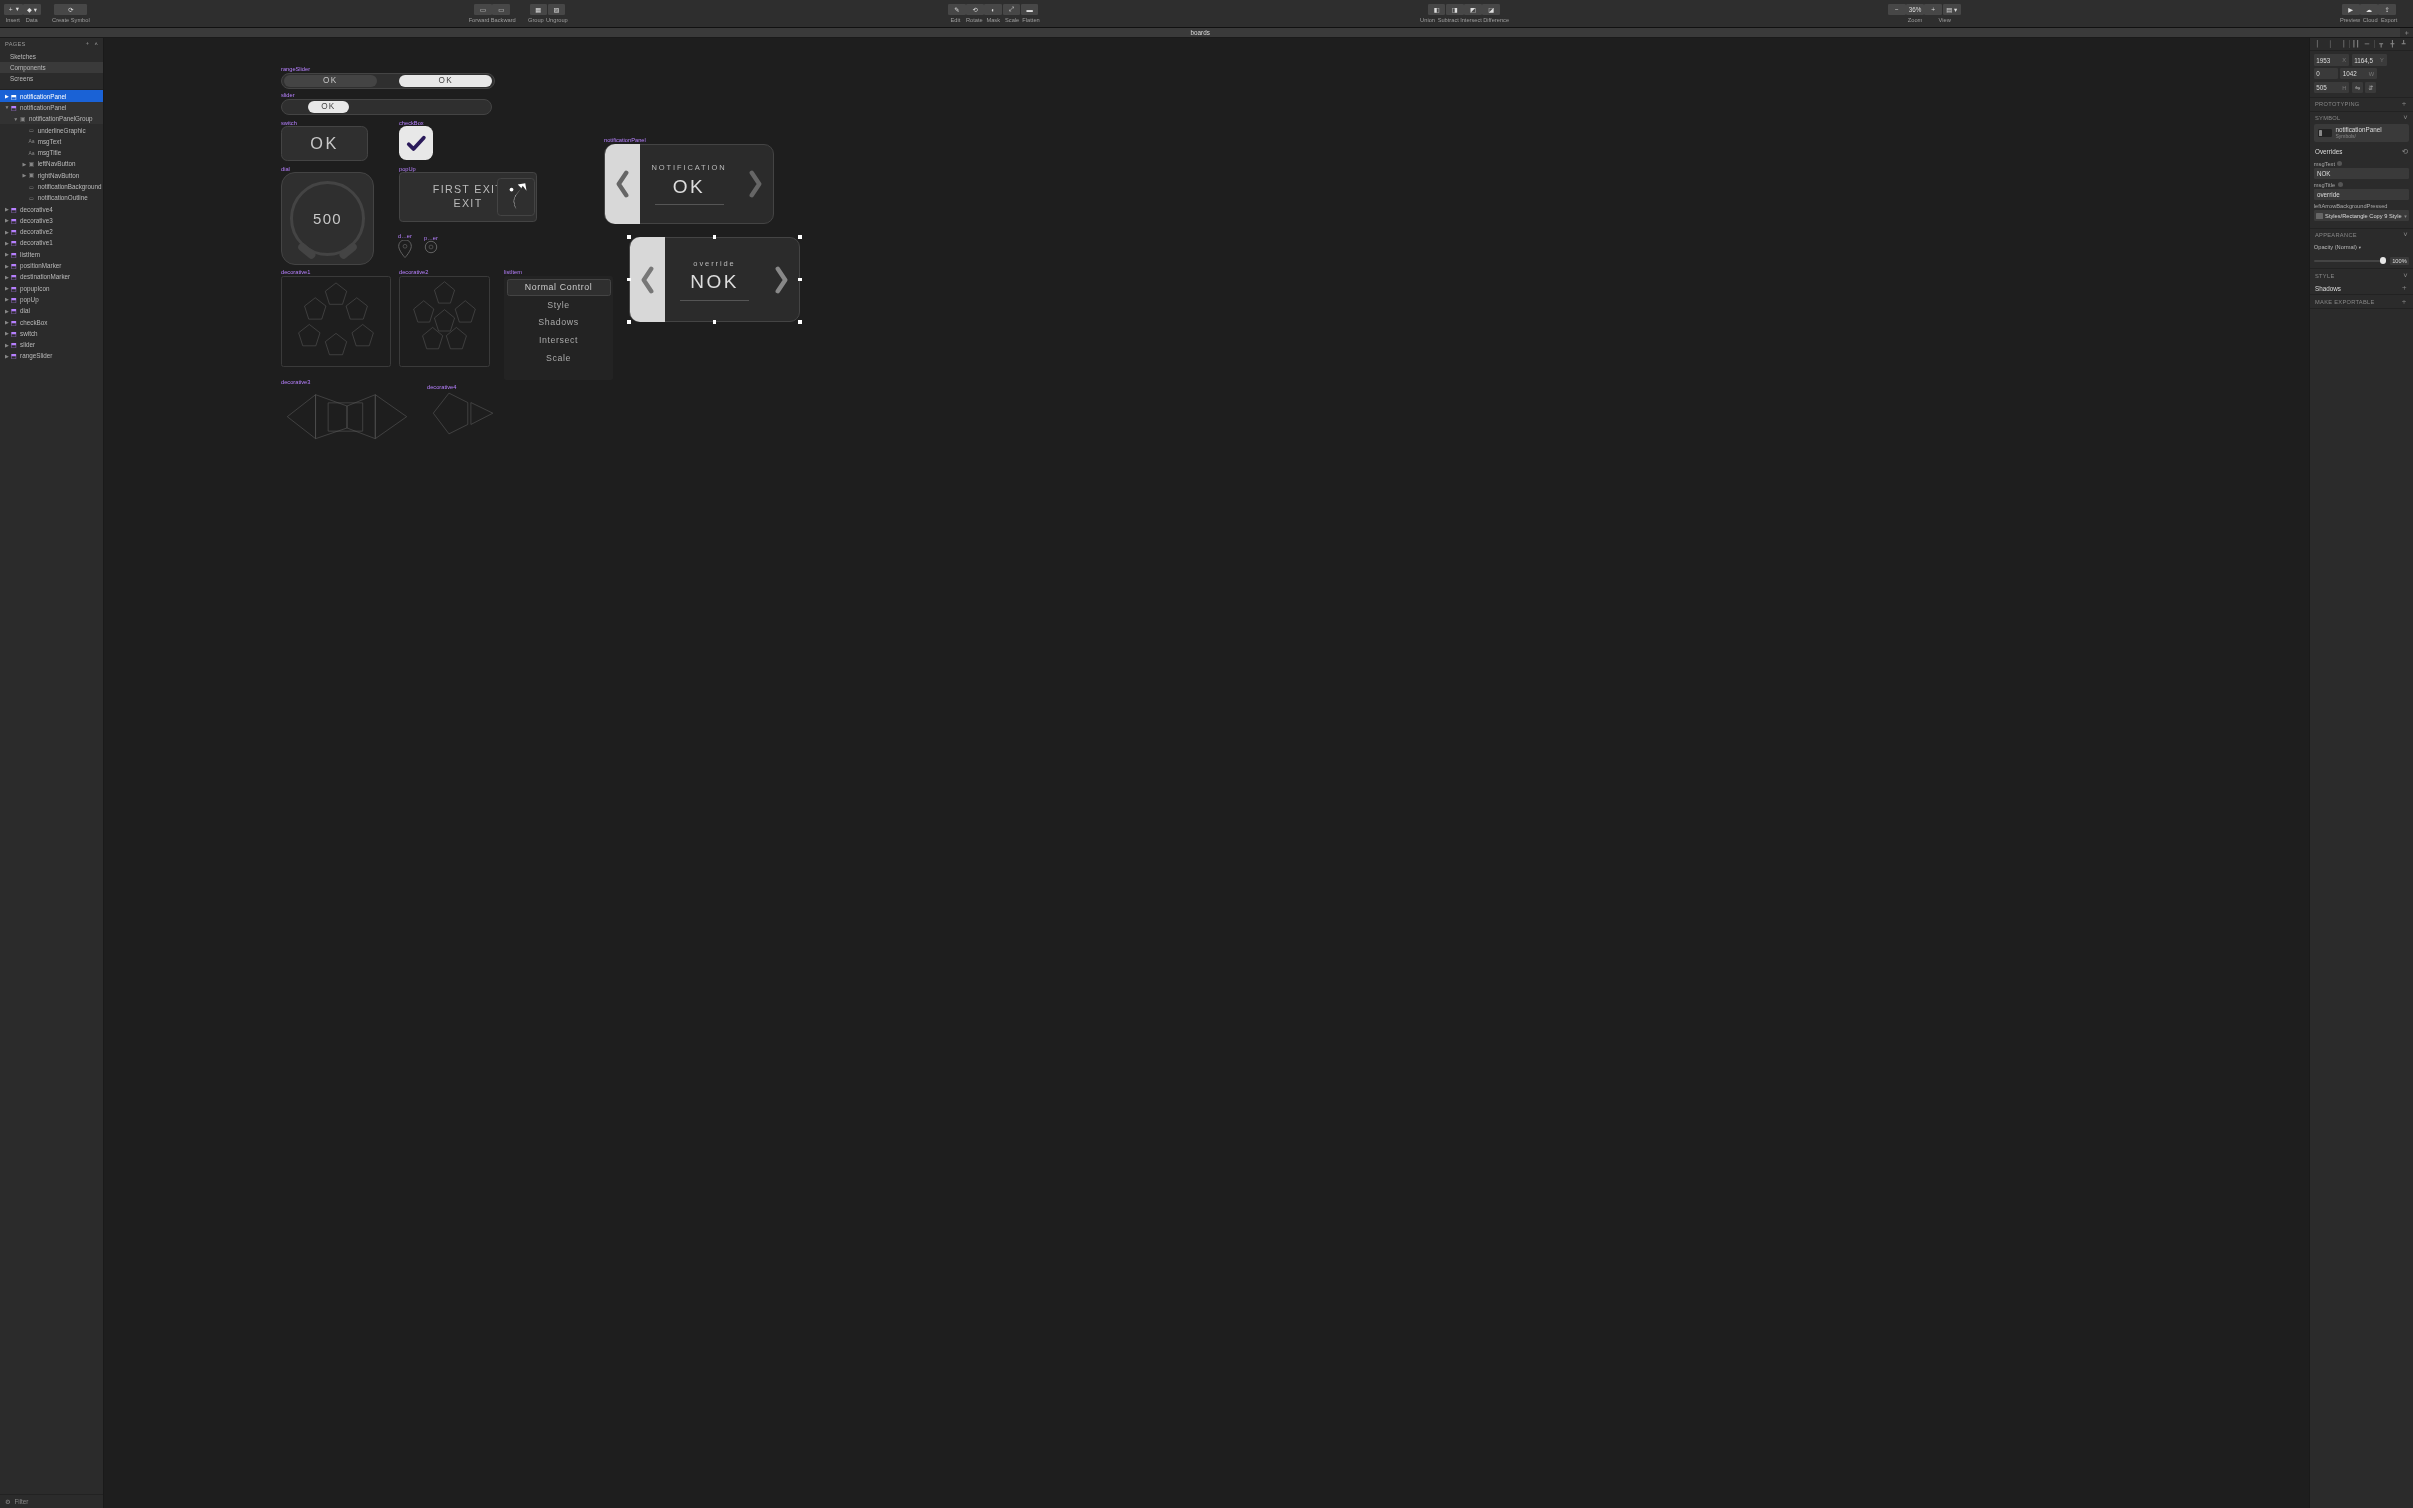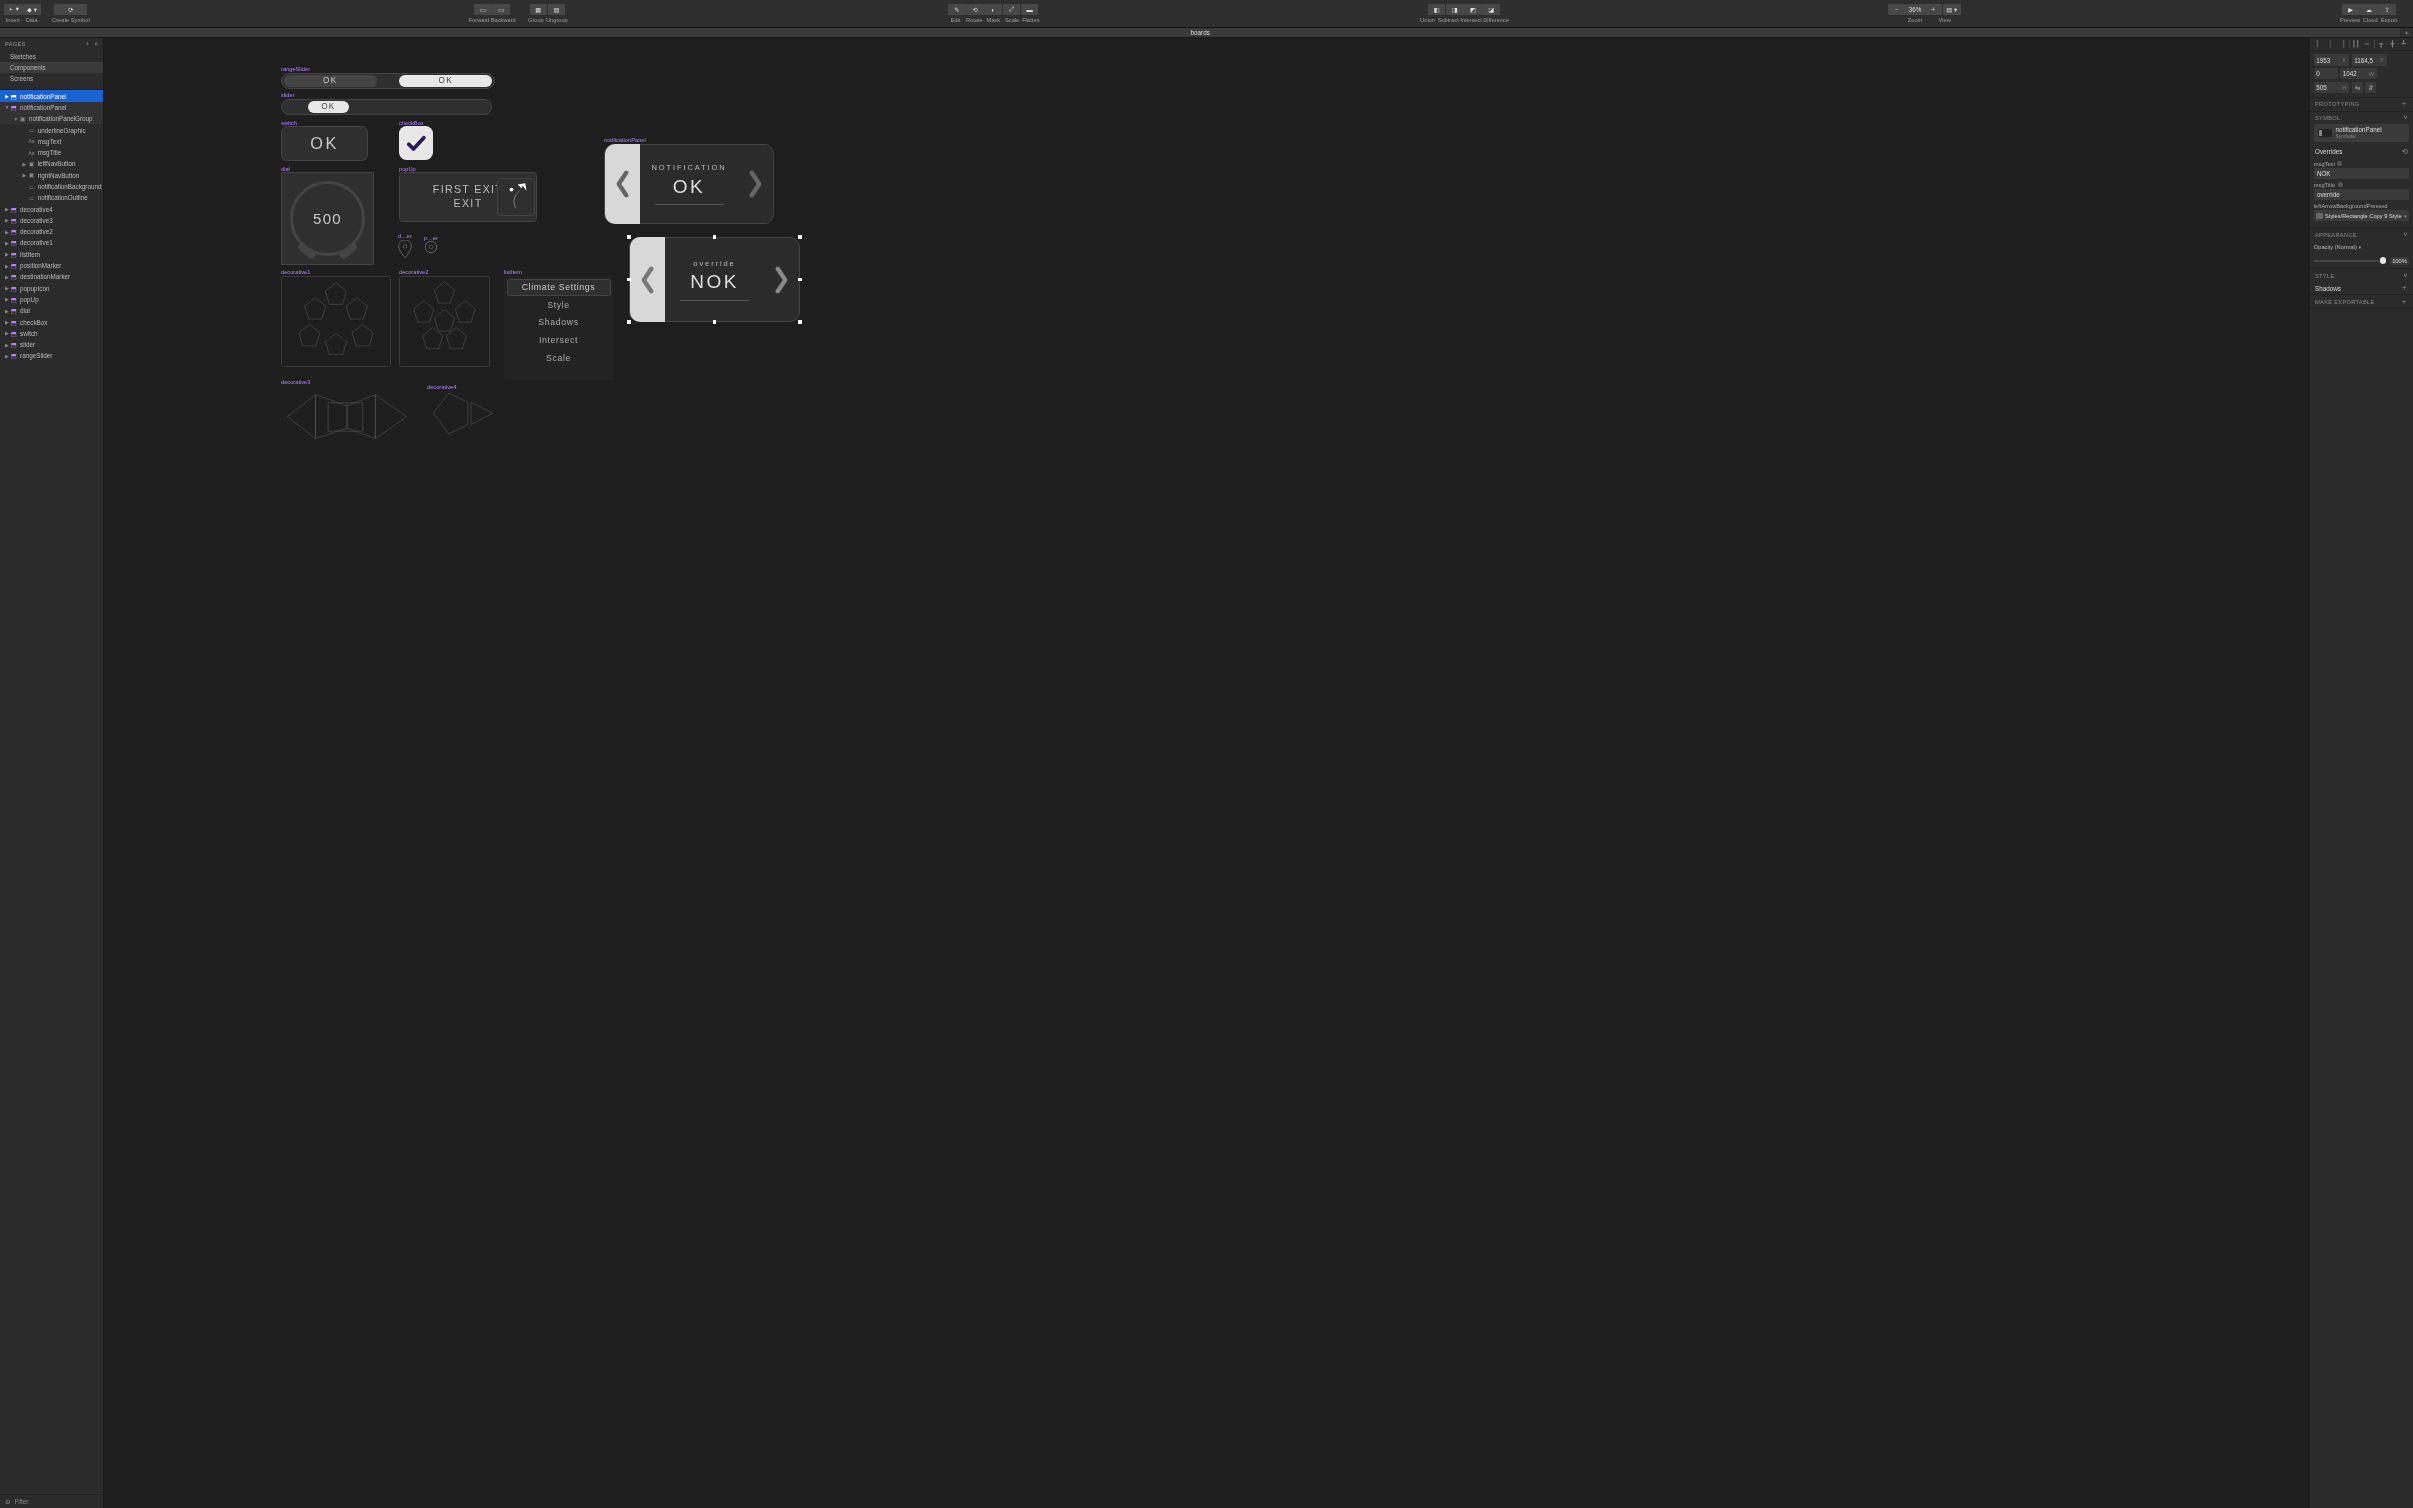--- a/index.html
+++ b/index.html
@@ -56,21 +56,21 @@
 .rangeSlider .bubble2 { width:94px; height:12px; border-radius:7.5px; background:#e8e8e8; display:flex; align-items:center; justify-content:center; color:#444; font-size:8.2px; letter-spacing:1.3px; margin-left:22.6px; }
 
 .slider-art { left:177px; top:61px; width:211px; height:15.7px; background:#2f2f2f; border-radius:8.8px; border:0.6px solid #444; display:flex; align-items:center; padding:0 1.9px; }
 .slider-art .knob { width:41px; height:12px; border-radius:7.5px; background:#e8e8e8; color:#444; display:flex; align-items:center; justify-content:center; font-size:8.2px; letter-spacing:1.3px; margin-left:24px; }
 
 .switch-art { left:177px; top:88px; width:87px; height:35px; background:#2f2f2f; border-radius:6.3px; border:0.6px solid #444; display:flex; align-items:center; justify-content:center; color:#c8c8c8; font-size:16.3px; letter-spacing:2.5px; }
 
 .checkBox-art { left:295px; top:88px; width:34px; height:34px; background:#e8e8e8; border-radius:7.5px; display:flex; align-items:center; justify-content:center; }
 .checkBox-art svg { width:22.6px; height:22.6px; }
 
-.dial-art { left:177px; top:134px; width:93px; height:93px; background:#2f2f2f; border-radius:1px; border:0.6px solid #444; display:flex; align-items:center; justify-content:center; }
+.dial-art { left:177px; top:134px; width:93px; height:93px; background:#2f2f2f; border-radius:14px; border:0.6px solid #444; display:flex; align-items:center; justify-content:center; }
 .dial-ring { width:75px; height:75px; border-radius:50%; border:3.8px solid #444; display:flex; align-items:center; justify-content:center; position:relative; }
 .dial-ring::before,.dial-ring::after { content:''; position:absolute; width:20px; height:7.5px; background:#444; border-radius:6.3px; bottom:-1.3px; }
 .dial-ring::before { left:3.8px; transform:rotate(40deg); }
 .dial-ring::after { right:3.8px; transform:rotate(-40deg); }
 .dial-val { font-size:15px; color:#c8c8c8; letter-spacing:1.3px; }
 
 .popUp-art { left:295px; top:134px; width:138px; height:50px; background:#2f2f2f; border-radius:3.8px; border:0.6px solid #444; display:flex; align-items:center; justify-content:center; }
 .popUp-txt { color:#bbb; font-size:10.7px; letter-spacing:1.3px; text-align:center; line-height:1.3; }
 
 .popupIcon-art { left:393px; top:140px; width:38px; height:38px; background:#2f2f2f; border-radius:3.8px; border:0.6px solid #444; display:flex; align-items:center; justify-content:center; }
@@ -517,21 +517,21 @@
   <div class="art dec-art dec4-art penta">
     <svg viewBox="0 0 110 75">
         <g fill="none" stroke="#555" stroke-width="1">
       <polygon points="35,5 65,20 65,55 35,70 10,37"></polygon>
       <polygon points="70,20 105,37 70,55"></polygon>
     </g>
       </svg>
   </div>
 
   <div class="art listItem-art" id="listItem-art">
-      <div class="li sel">Climate Settings</div>
+      <div class="li sel">Normal Control</div>
       <div class="li">Style</div>
       <div class="li">Shadows</div>
       <div class="li">Intersect</div>
       <div class="li">Scale</div>
     </div>
 
   <div class="art notif1">
     <div class="notif-arrow left">
       <svg class="chev" viewBox="0 0 24 44">
           <polyline points="18,4 6,22 18,40" stroke="#666"></polyline>

